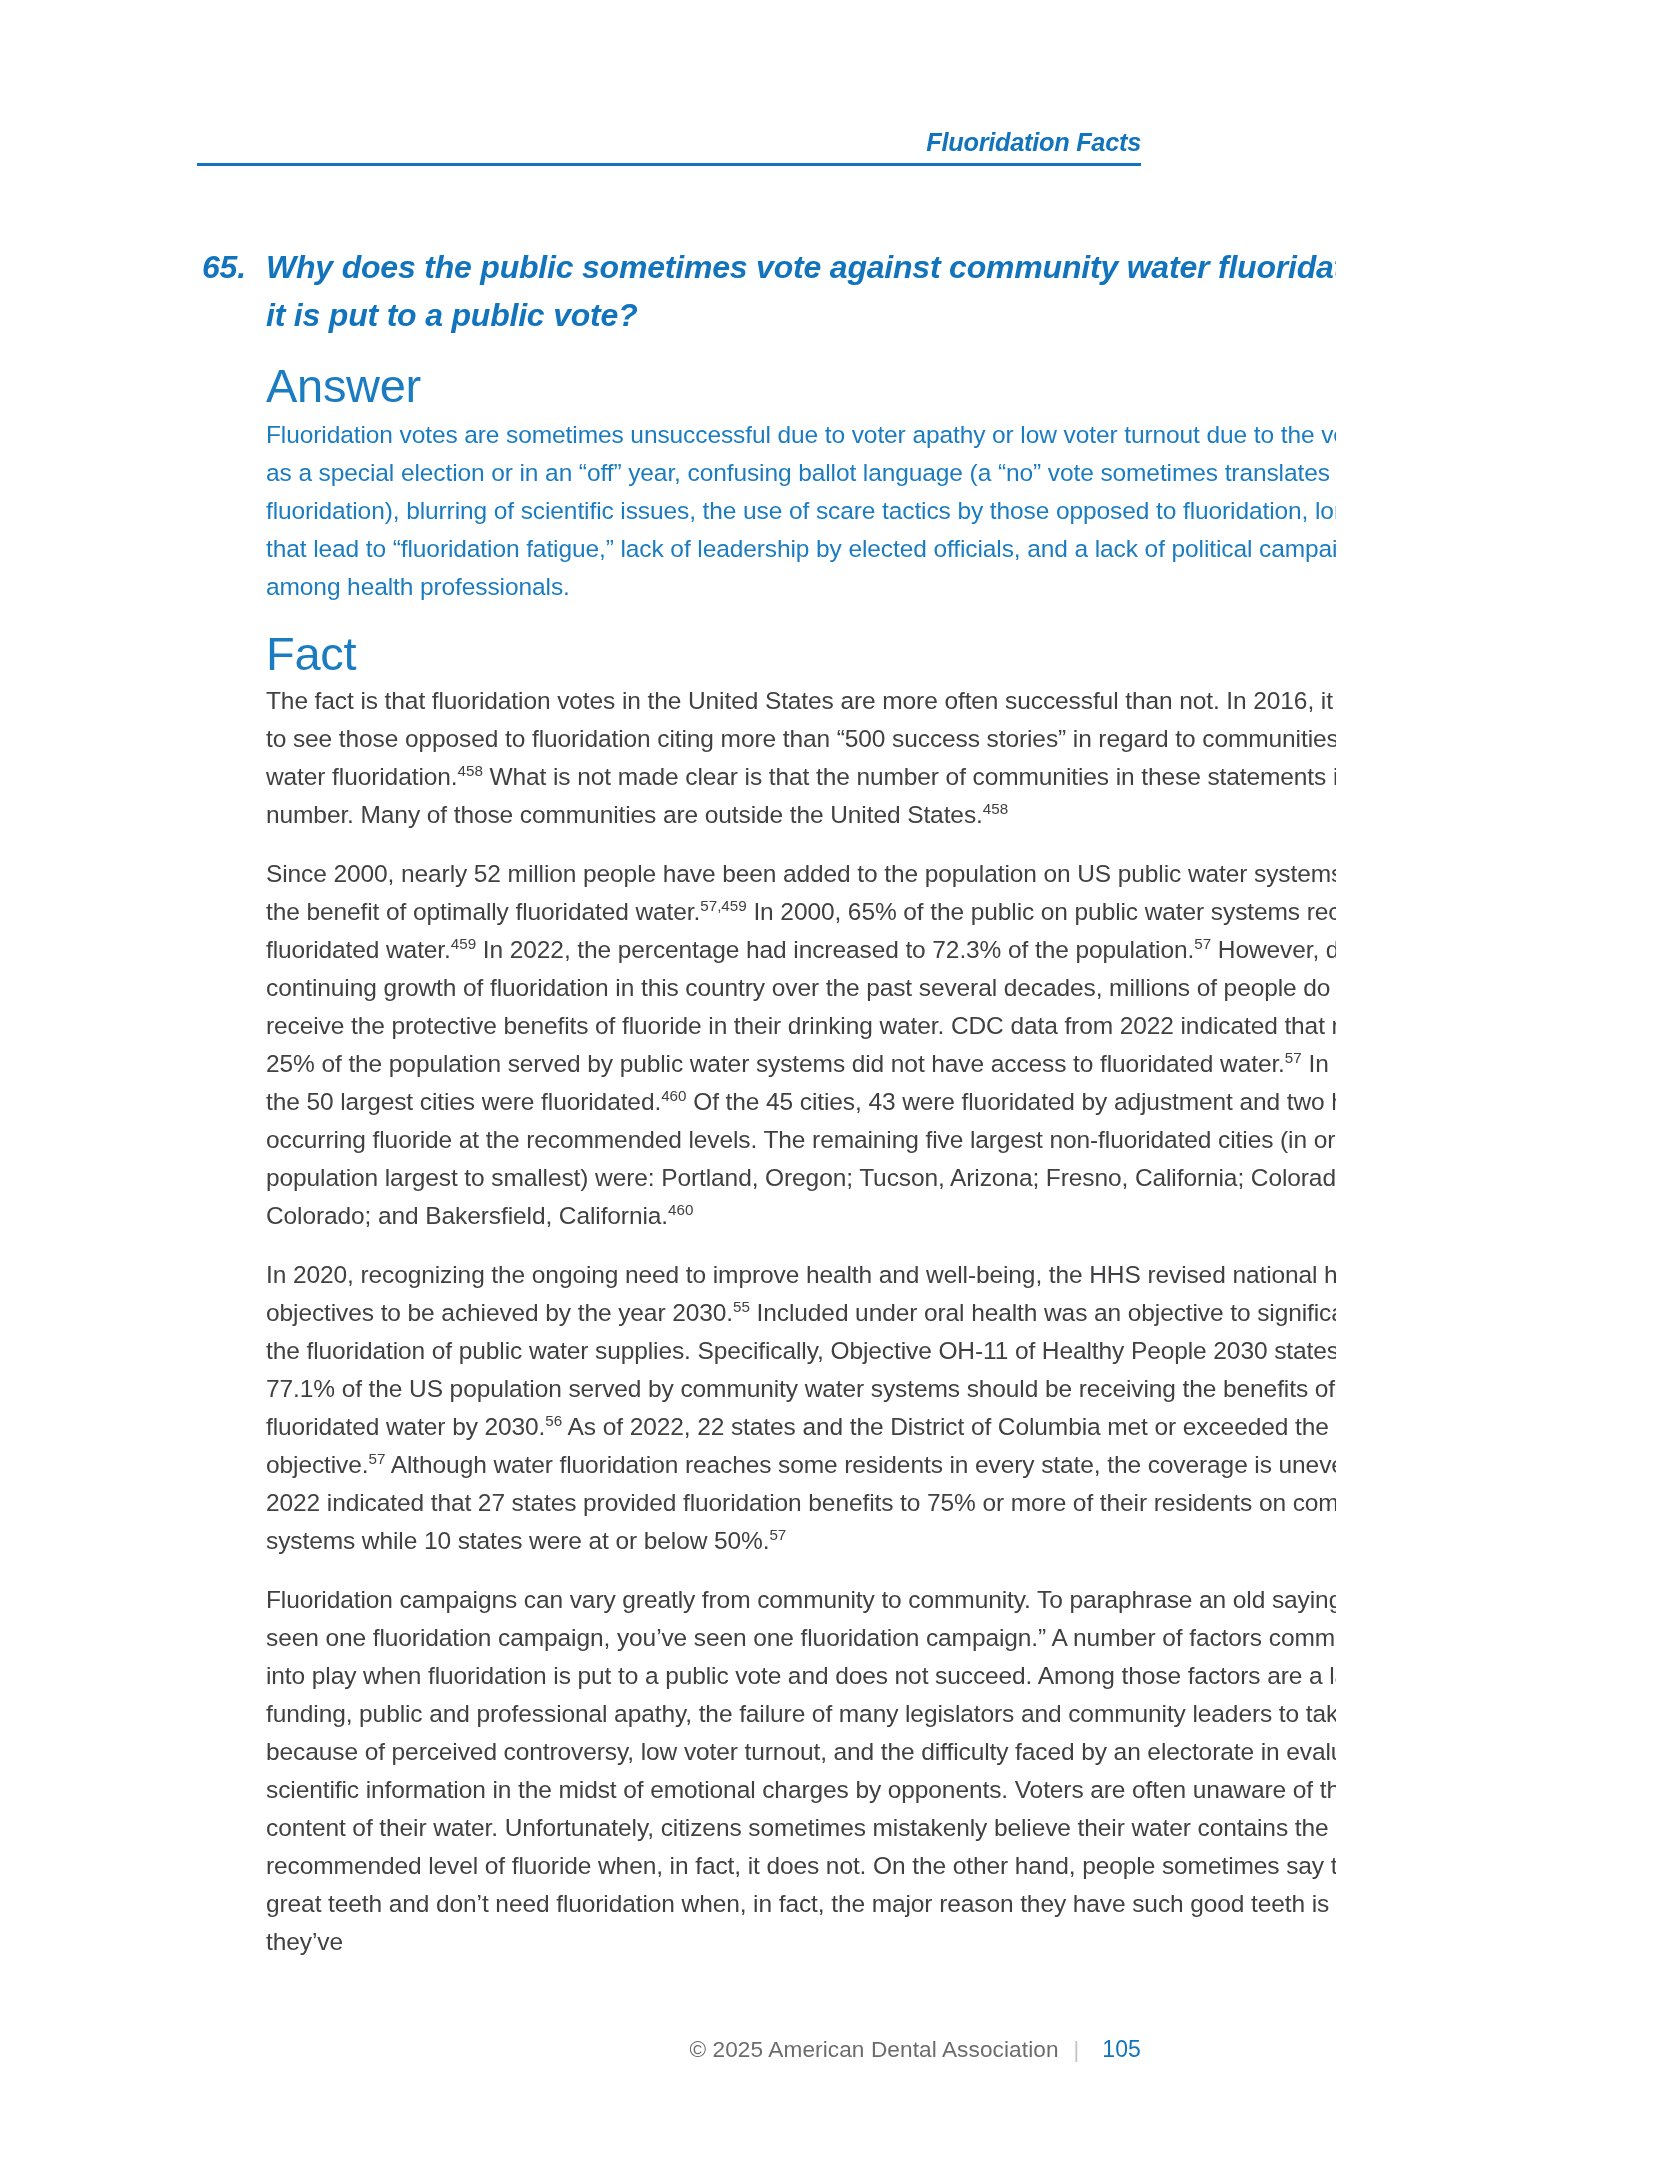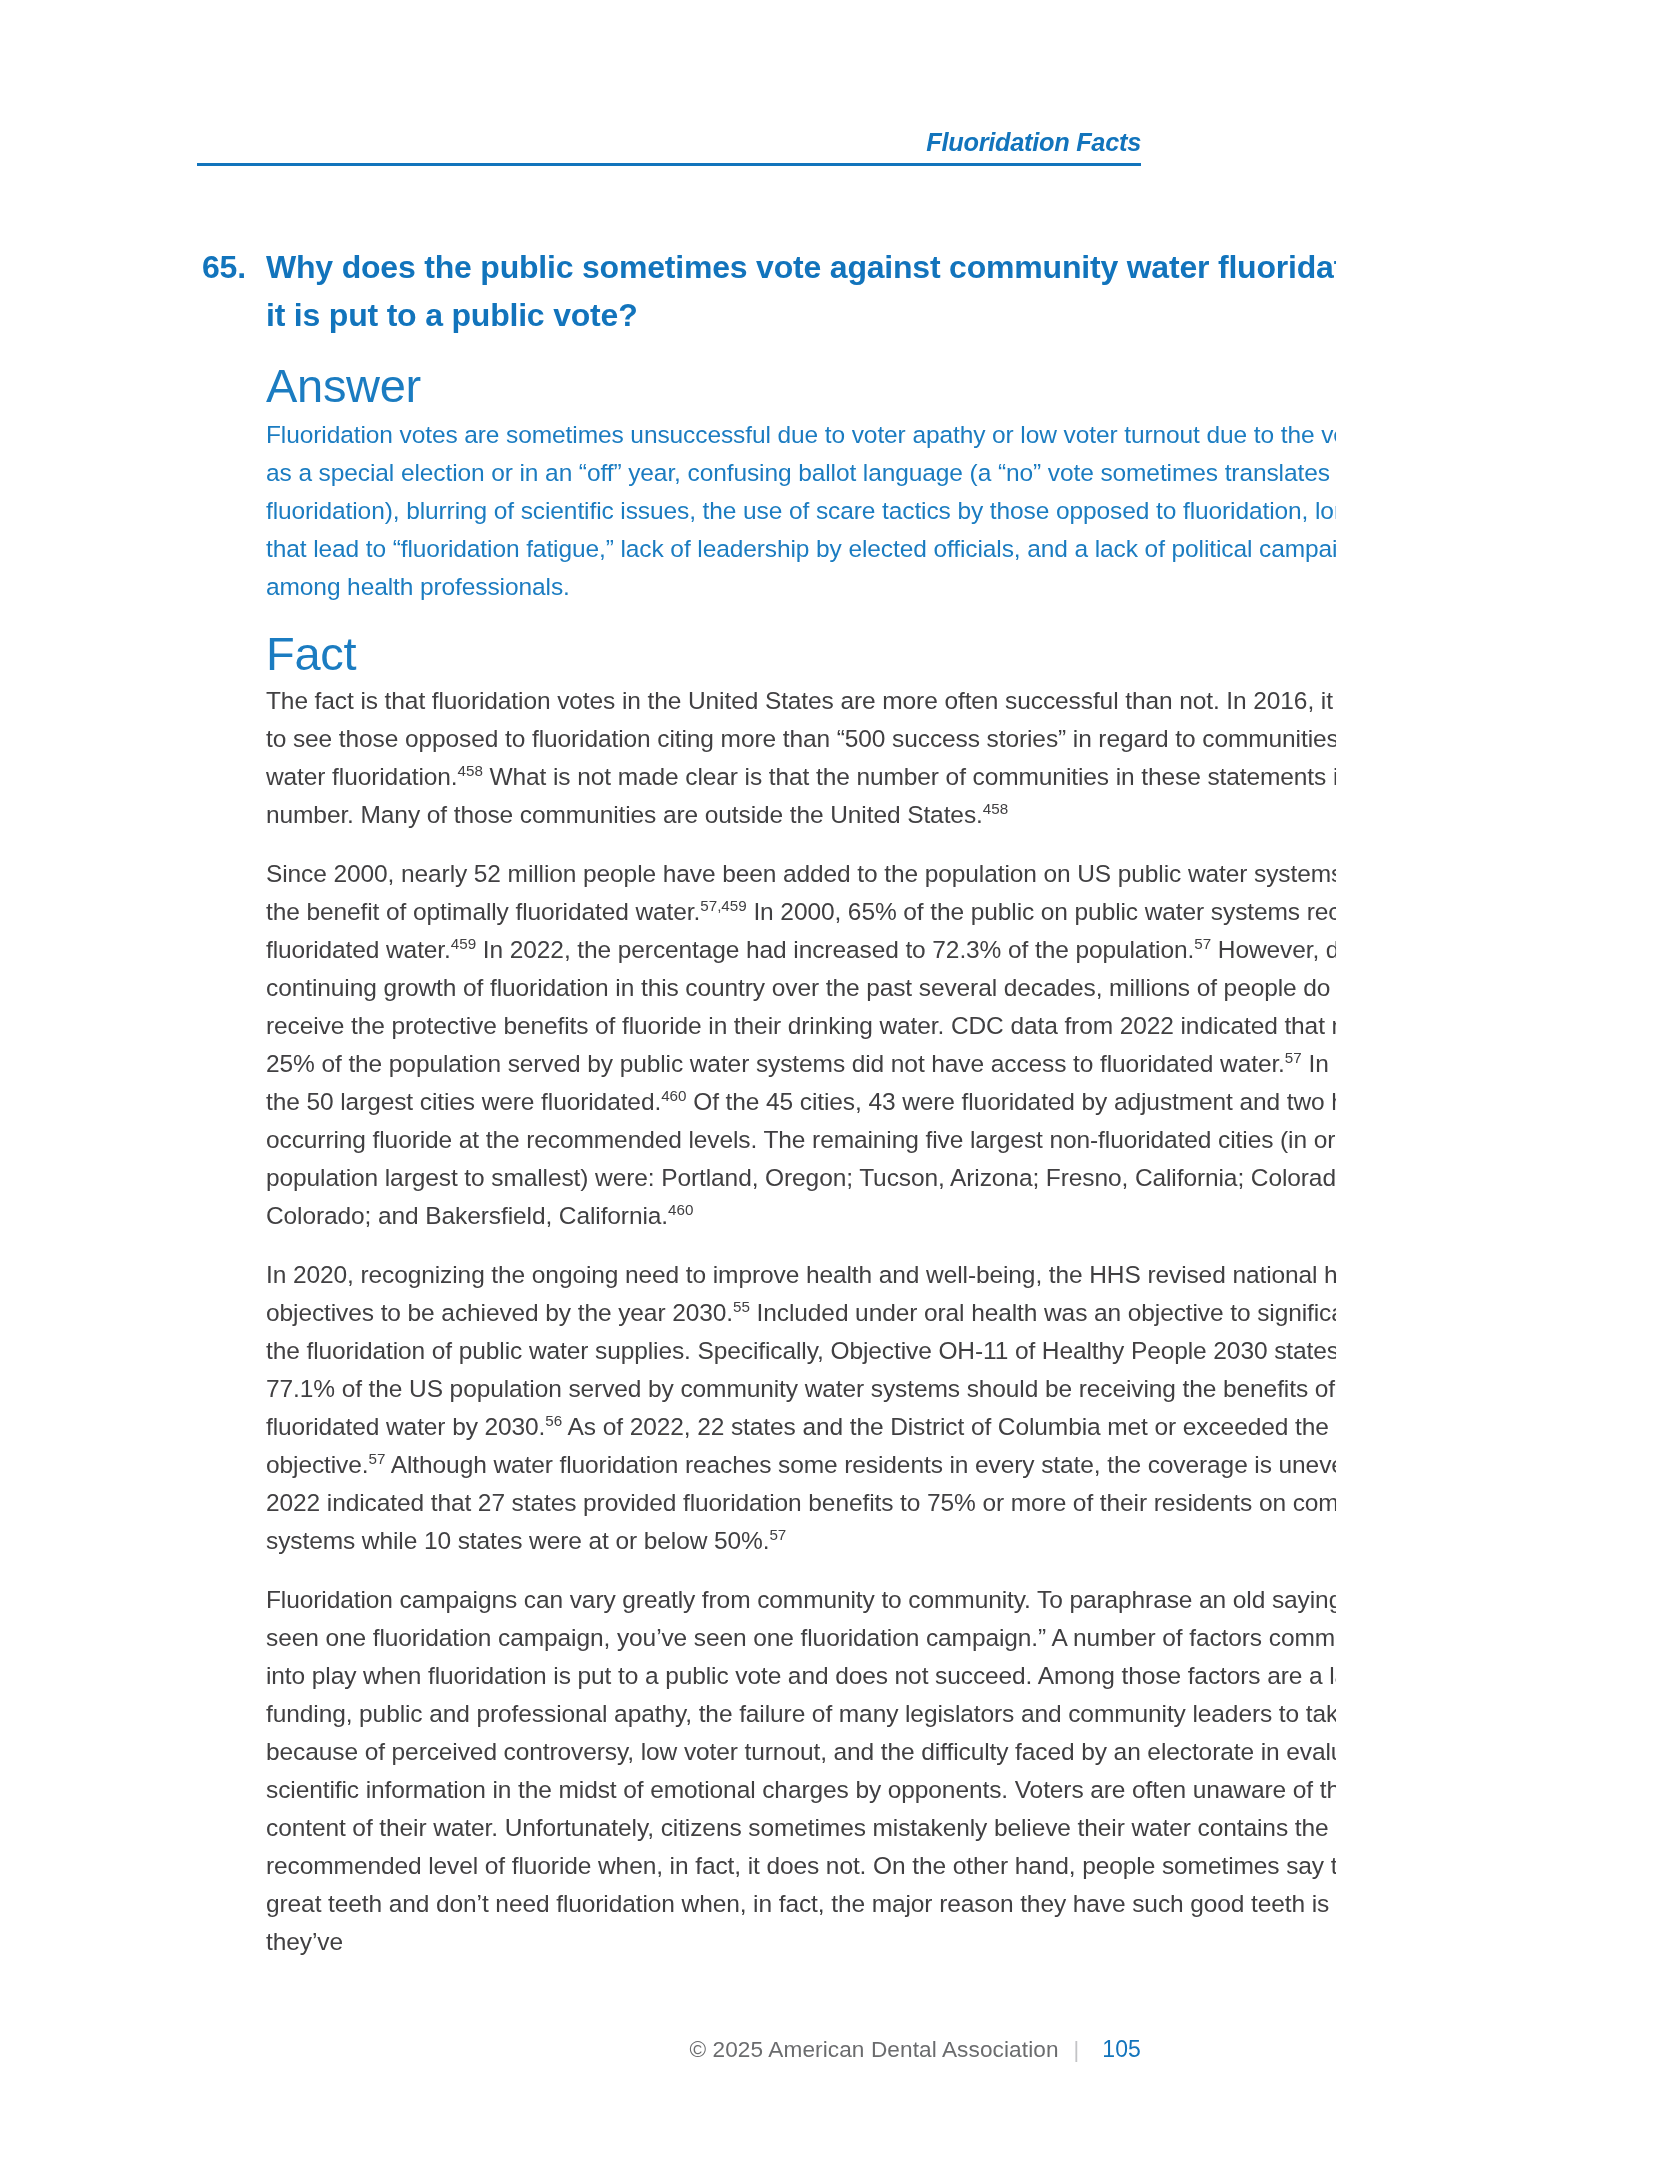--- a/index.html
+++ b/index.html
@@ -46,20 +46,21 @@
     width:1285px;
   }
   .question{
     display:flex;
     align-items:flex-start;
     color:var(--brand-blue,#1274BC);
     font-size:32px;
     font-weight:700;
     line-height:48px;
     letter-spacing:-0.2px;
+    font-style:italic;
   }
   .question .q-number{
     flex:0 0 64px;
   }
   .question .q-text{
     flex:1 1 auto;
   }
   .section{
     margin-left:64px;
   }

